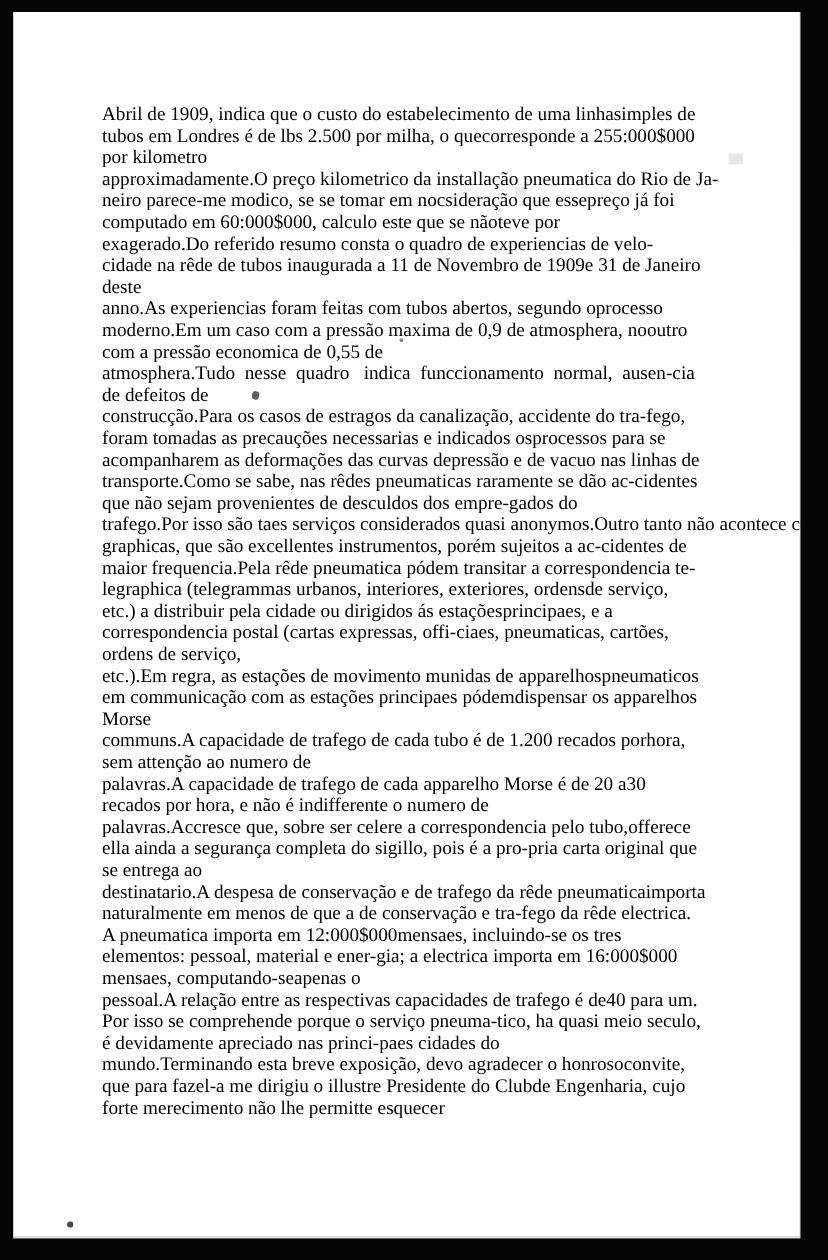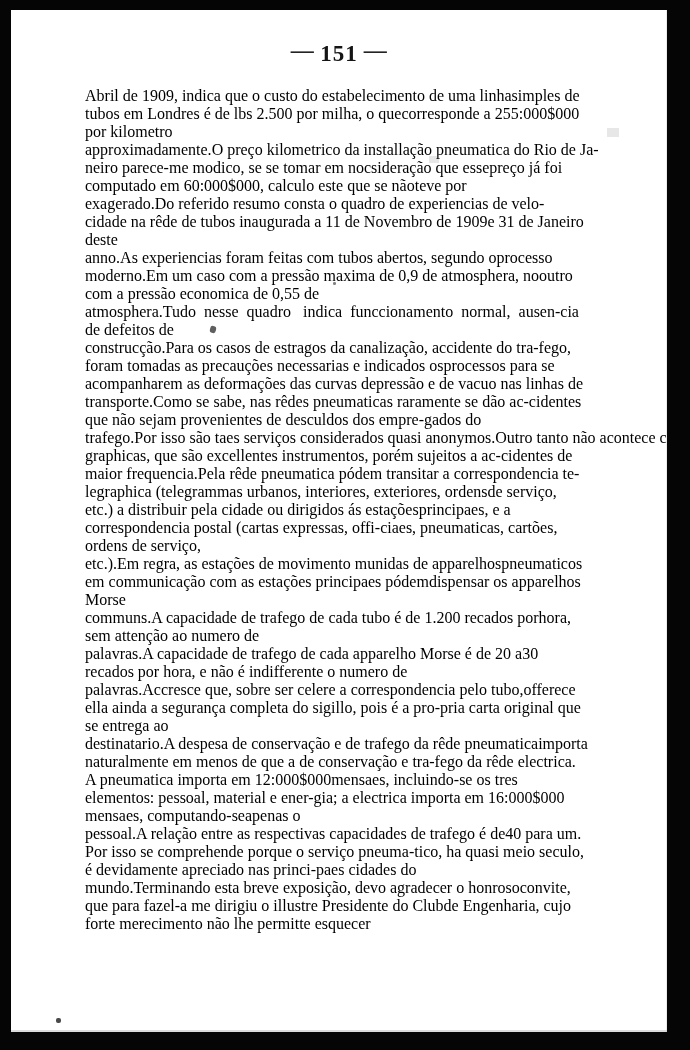--- a/index.html
+++ b/index.html
@@ -115,23 +115,20 @@
   }
   .smudge-a { left: 596px; top: 118px; width: 12px; height: 9px; }
   .smudge-b { left: 418px; top: 146px; width: 10px; height: 7px; }
 </style>
 </head>
 <body>
 
 <div class="scan-frame">
   <div class="page-sheet">
 
-    <div class="page-header">
-      <span class="dash">—</span><span class="folio">151</span><span class="dash">—</span>
-    </div>
 
     <div class="text-block" id="text-block"><span class="ln just first">Abril de 1909, indica que o custo do estabelecimento de uma linha</span><span class="ln just">simples de tubos em Londres é de lbs 2.500 por milha, o que</span><span class="ln">corresponde a 255:000$000 por kilometro approximadamente.</span><span class="ln first" style="text-indent: 23px; white-space: pre;">O preço kilometrico da installação pneumatica do Rio de Ja-</span><span class="ln just">neiro parece-me modico, se se tomar em nocsideração que esse</span><span class="ln just">preço já foi computado em 60:000$000, calculo este que se não</span><span class="ln">teve por exagerado.</span><span class="ln first" style="text-indent: 23px; white-space: pre;">Do referido resumo consta o quadro de experiencias de velo-</span><span class="ln just">cidade na rêde de tubos inaugurada a 11 de Novembro de 1909</span><span class="ln">e 31 de Janeiro deste anno.</span><span class="ln first" style="text-indent: 23px; white-space: pre;">As experiencias foram feitas com tubos abertos, segundo o</span><span class="ln">processo moderno.</span><span class="ln first" style="text-indent: 23px; white-space: pre;">Em um caso com a pressão maxima de 0,9 de atmosphera, no</span><span class="ln">outro com a pressão economica de 0,55 de atmosphera.</span><span class="ln first" style="text-indent: 23px; white-space: pre;">Tudo  nesse  quadro   indica  funccionamento  normal,  ausen-</span><span class="ln">cia de defeitos de construcção.</span><span class="ln first" style="text-indent: 23px; white-space: pre;">Para os casos de estragos da canalização, accidente do tra-</span><span class="ln just">fego, foram tomadas as precauções necessarias e indicados os</span><span class="ln just">processos para se acompanharem as deformações das curvas de</span><span class="ln">pressão e de vacuo nas linhas de transporte.</span><span class="ln first" style="text-indent: 23px; white-space: pre;">Como se sabe, nas rêdes pneumaticas raramente se dão ac-</span><span class="ln just">cidentes que não sejam provenientes de desculdos dos empre-</span><span class="ln">gados do trafego.</span><span class="ln first" style="text-indent: 23px; white-space: pre;">Por isso são taes serviços considerados quasi anonymos.</span><span class="ln first" style="text-indent: 23px; white-space: pre;">Outro tanto não acontece com as rêdes telephonicas e tele-</span><span class="ln just">graphicas, que são excellentes instrumentos, porém sujeitos a ac-</span><span class="ln">cidentes de maior frequencia.</span><span class="ln first" style="text-indent: 23px; white-space: pre;">Pela rêde pneumatica pódem transitar a correspondencia te-</span><span class="ln just">legraphica (telegrammas urbanos, interiores, exteriores, ordens</span><span class="ln just">de serviço, etc.) a distribuir pela cidade ou dirigidos ás estações</span><span class="ln just">principaes, e a correspondencia postal (cartas expressas, offi-</span><span class="ln">ciaes, pneumaticas, cartões, ordens de serviço, etc.).</span><span class="ln first" style="text-indent: 23px; white-space: pre;">Em regra, as estações de movimento munidas de apparelhos</span><span class="ln just">pneumaticos em communicação com as estações principaes pódem</span><span class="ln">dispensar os apparelhos Morse communs.</span><span class="ln first" style="text-indent: 23px; white-space: pre;">A capacidade de trafego de cada tubo é de 1.200 recados por</span><span class="ln">hora, sem attenção ao numero de palavras.</span><span class="ln first" style="text-indent: 23px; white-space: pre;">A capacidade de trafego de cada apparelho Morse é de 20 a</span><span class="ln">30 recados por hora, e não é indifferente o numero de palavras.</span><span class="ln first" style="text-indent: 23px; white-space: pre;">Accresce que, sobre ser celere a correspondencia pelo tubo,</span><span class="ln just">offerece ella ainda a segurança completa do sigillo, pois é a pro-</span><span class="ln">pria carta original que se entrega ao destinatario.</span><span class="ln first" style="text-indent: 23px; white-space: pre;">A despesa de conservação e de trafego da rêde pneumatica</span><span class="ln just">importa naturalmente em menos de que a de conservação e tra-</span><span class="ln just">fego da rêde electrica. A pneumatica  importa   em  12:000$000</span><span class="ln just">mensaes, incluindo-se os tres elementos: pessoal, material e ener-</span><span class="ln just">gia; a electrica importa em 16:000$000 mensaes, computando-se</span><span class="ln">apenas o pessoal.</span><span class="ln first" style="text-indent: 23px; white-space: pre;">A relação entre as respectivas capacidades de trafego é de</span><span class="ln just">40 para um. Por isso se comprehende porque o serviço pneuma-</span><span class="ln just">tico, ha quasi meio seculo, é devidamente apreciado nas princi-</span><span class="ln">paes cidades do mundo.</span><span class="ln first" style="text-indent: 23px; white-space: pre;">Terminando esta breve exposição, devo agradecer o honroso</span><span class="ln just">convite, que para fazel-a me dirigiu o illustre Presidente do Club</span><span class="ln">de Engenharia, cujo forte merecimento não lhe permitte esquecer</span></div>
 
     <span class="speck speck-quadro"></span>
     <span class="speck speck-bottom"></span>
     <span class="speck speck-dot-a"></span>
     <span class="smudge smudge-a"></span>
     <span class="smudge smudge-b"></span>
 
   </div>

